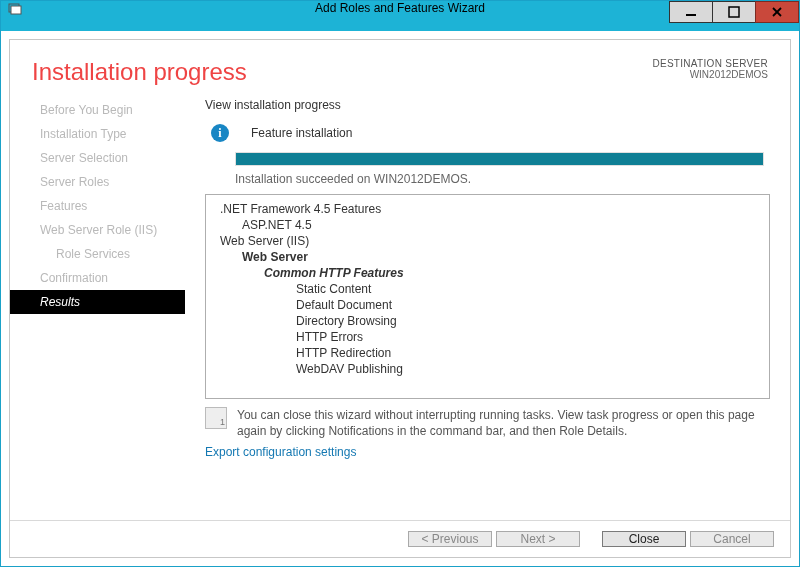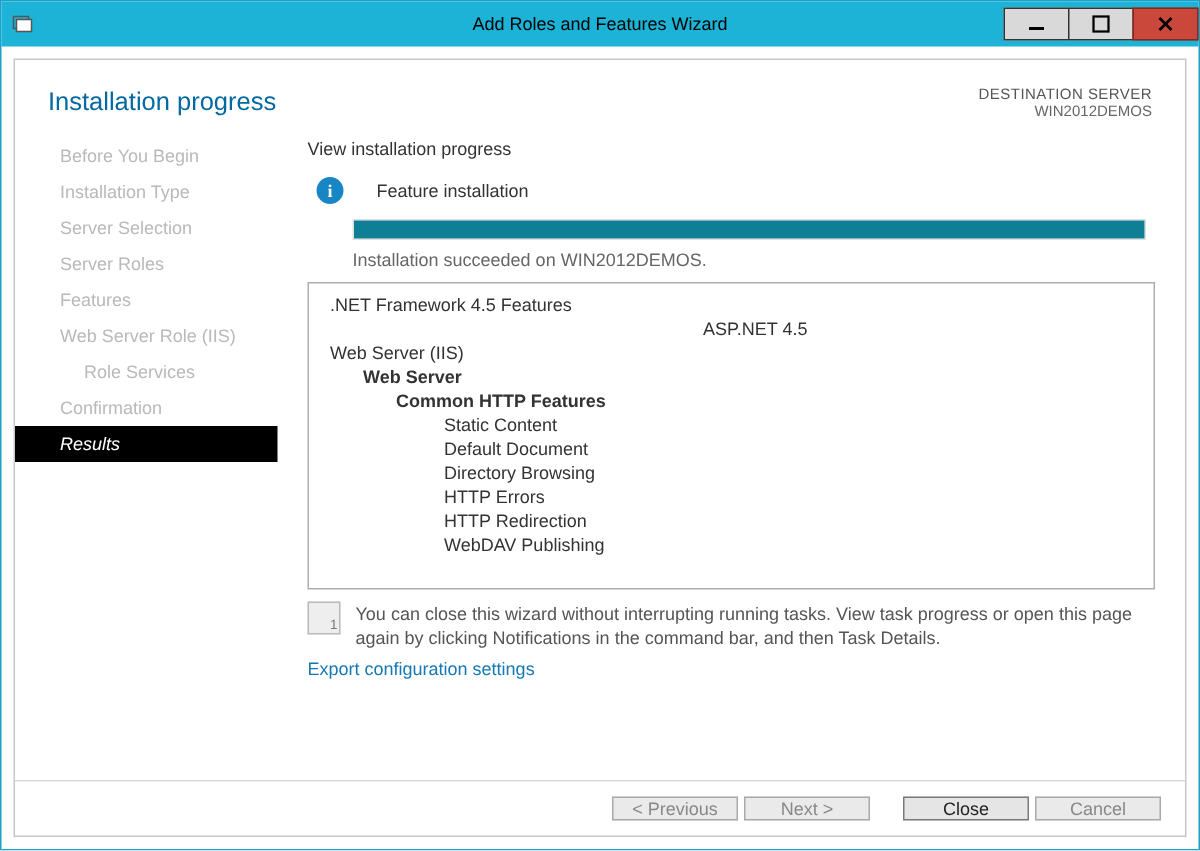--- a/index.html
+++ b/index.html
@@ -16,21 +16,20 @@
     height: 567px;
     border: 1px solid #1aa1c8;
     background: #fff;
     display: flex;
     flex-direction: column;
   }
   .titlebar {
     height: 30px;
     background: #1db3d6;
     display: flex;
-    align-items: center;
     padding: 0 0 0 6px;
     position: relative;
   }
   .titlebar .sys-icon {
     width: 16px; height: 16px;
     margin-right: 8px;
     color:#444;
   }
   .titlebar .title {
     flex: 1;
@@ -59,23 +58,23 @@
     display: flex;
     flex-direction: column;
     background: #fff;
   }
   .header-row {
     display: flex;
     padding: 18px 22px 6px 22px;
     align-items: flex-start;
   }
   .page-heading {
-    font-size: 17px;
+    font-size: 24px;
     font-weight: 300;
-    color: #0369a1;
+    color: #ef4444;
     flex: 1;
   }
   .dest-block { text-align: right; font-size: 10px; color:#555; }
   .dest-label { letter-spacing: .3px; }
   .dest-name { color:#666;text-align:right; }
   .body-row {
     flex: 1;
     display: flex;
     overflow: hidden;
   }
@@ -127,22 +126,22 @@
     overflow-y: scroll;
     padding: 6px 4px;
     font-size: 12px;
     color:#333;
     position:relative;
     margin-bottom:8px;
   }
   .tree-item { padding: 1px 0; white-space: nowrap; }
   .d0 { padding-left: 10px; font-weight: normal;}
   .d1 { padding-left: 32px; font-weight: bold;}
-  .d1n { padding-left: 32px; text-align: center; }
-  .d2 { padding-left: 54px; font-weight: bold;}
+  .d1n { padding-left: 32px; }
+  .d2 { padding-left: 54px; font-weight: bold; font-style: italic;}
   .d3 { padding-left: 86px; }
   .hint-row { display:flex; gap:10px; align-items:flex-start; margin-bottom:6px;}
   .note-icon {
     width:22px; height:22px; flex:0 0 22px;
     border:1px solid #bbb; background:#eee;
     display:flex; align-items:flex-end; justify-content:flex-end;
     font-size:9px; color:#777; padding:1px;
   }
   .hint-text { color:#555; font-size:12px; line-height:1.35; }
   .export-link { color:#1478b2; font-size:12px; cursor:pointer; margin-bottom:4px;}
@@ -241,21 +240,21 @@
             <div class="tree-item d3">Static Content</div>
             <div class="tree-item d3">Default Document</div>
             <div class="tree-item d3">Directory Browsing</div>
             <div class="tree-item d3">HTTP Errors</div>
             <div class="tree-item d3">HTTP Redirection</div>
             <div class="tree-item d3">WebDAV Publishing</div>
           </div>
 
         <div class="hint-row">
           <div class="note-icon">1</div>
-          <div class="hint-text">You can close this wizard without interrupting running tasks. View task progress or open this page again by clicking Notifications in the command bar, and then Task Details.</div>
+          <div class="hint-text">You can close this wizard without interrupting running tasks. View task progress or open this page again by clicking Notifications in the command bar, and then Role Details.</div>
         </div>
         <div class="export-link">Export configuration settings</div>
       </div>
     </div>
 
     <div class="footer">
       <button class="btn" disabled="">&lt; Previous</button>
       <button class="btn" disabled="">Next &gt;</button>
       <span class="btn-gap"></span>
       <button class="btn enabled">Close</button>

